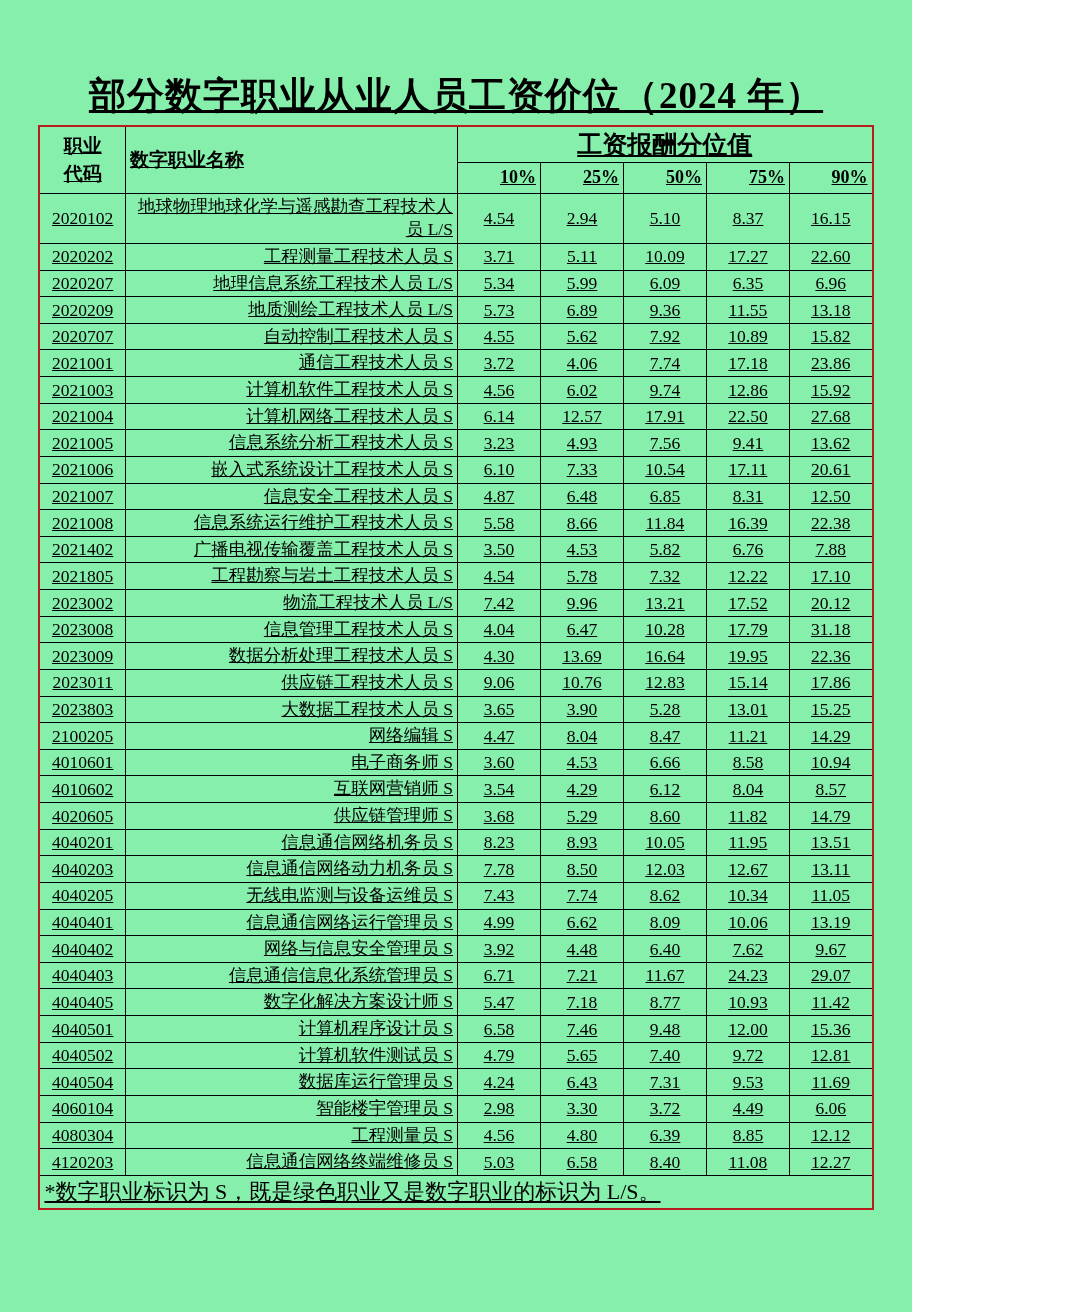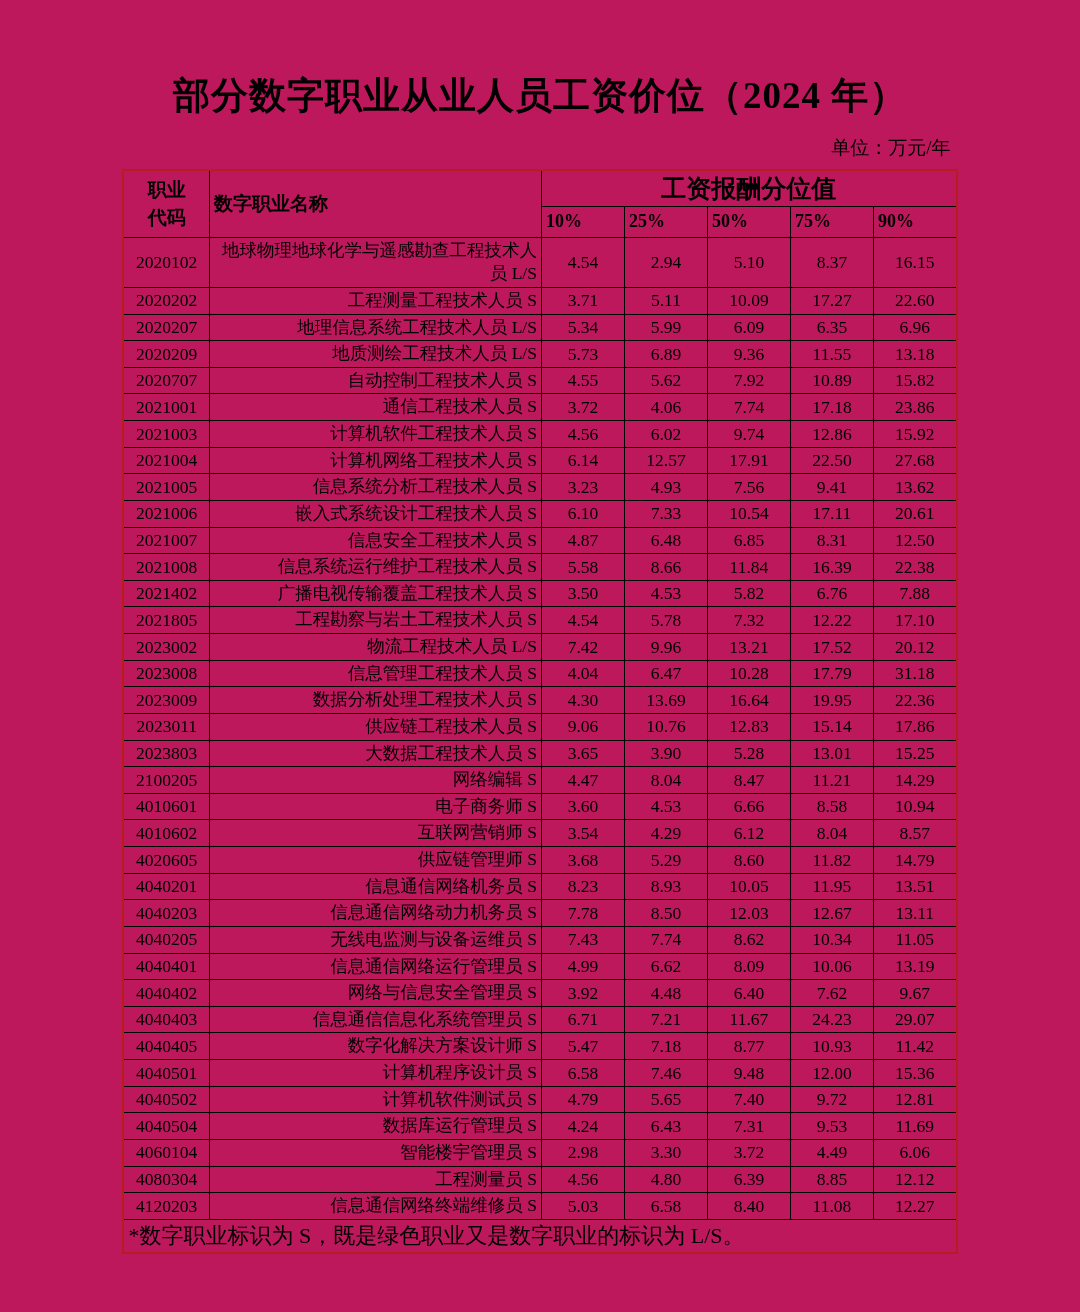--- a/index.html
+++ b/index.html
@@ -2,26 +2,27 @@
 <html><head>
 <meta charset="utf-8">
 <style>
   html, body {
     margin: 0;
     padding: 0;
     background: #ffffff;
   }
   .page {
     position: relative;
-    width: 1080px;
+    width: 912px;
     height: 1312px;
-    background: #be185d;
+    background: #86efac;
     color: #000000;
     font-family: "Liberation Serif", "DejaVu Serif", serif;
     overflow: hidden;
+    text-decoration: underline;
   }
   .title {
     margin: 0;
     padding-top: 76px;
     text-align: center;
     font-size: 37px;
     font-weight: 700;
     letter-spacing: 1px;
     line-height: 1.1;
   }
@@ -63,21 +64,21 @@
   }
   th.h-group {
     font-size: 25px;
     font-weight: 700;
     text-align: center;
     height: 28px;
   }
   th.h-pct {
     font-size: 18px;
     font-weight: 700;
-    text-align: left;
+    text-align: right;
     height: 31px;
   }
   td.num {
     font-size: 17.5px;
     text-align: center;
     height: 25px;
     line-height: 1.3;
   }
   td.name {
     font-size: 17.5px;
@@ -93,21 +94,20 @@
     height: 26px;
   }
 </style>
 </head>
 <body>
 
 <div class="page">
 
   <h1 class="title">部分数字职业从业人员工资价位（2024 年）</h1>
 
-  <div class="unit-row">单位：万元/年</div>
 
   <table class="wage-table">
     <colgroup>
       <col class="c-code">
       <col class="c-name">
       <col class="c-val">
         <col class="c-val">
         <col class="c-val">
         <col class="c-val">
         <col class="c-val">

